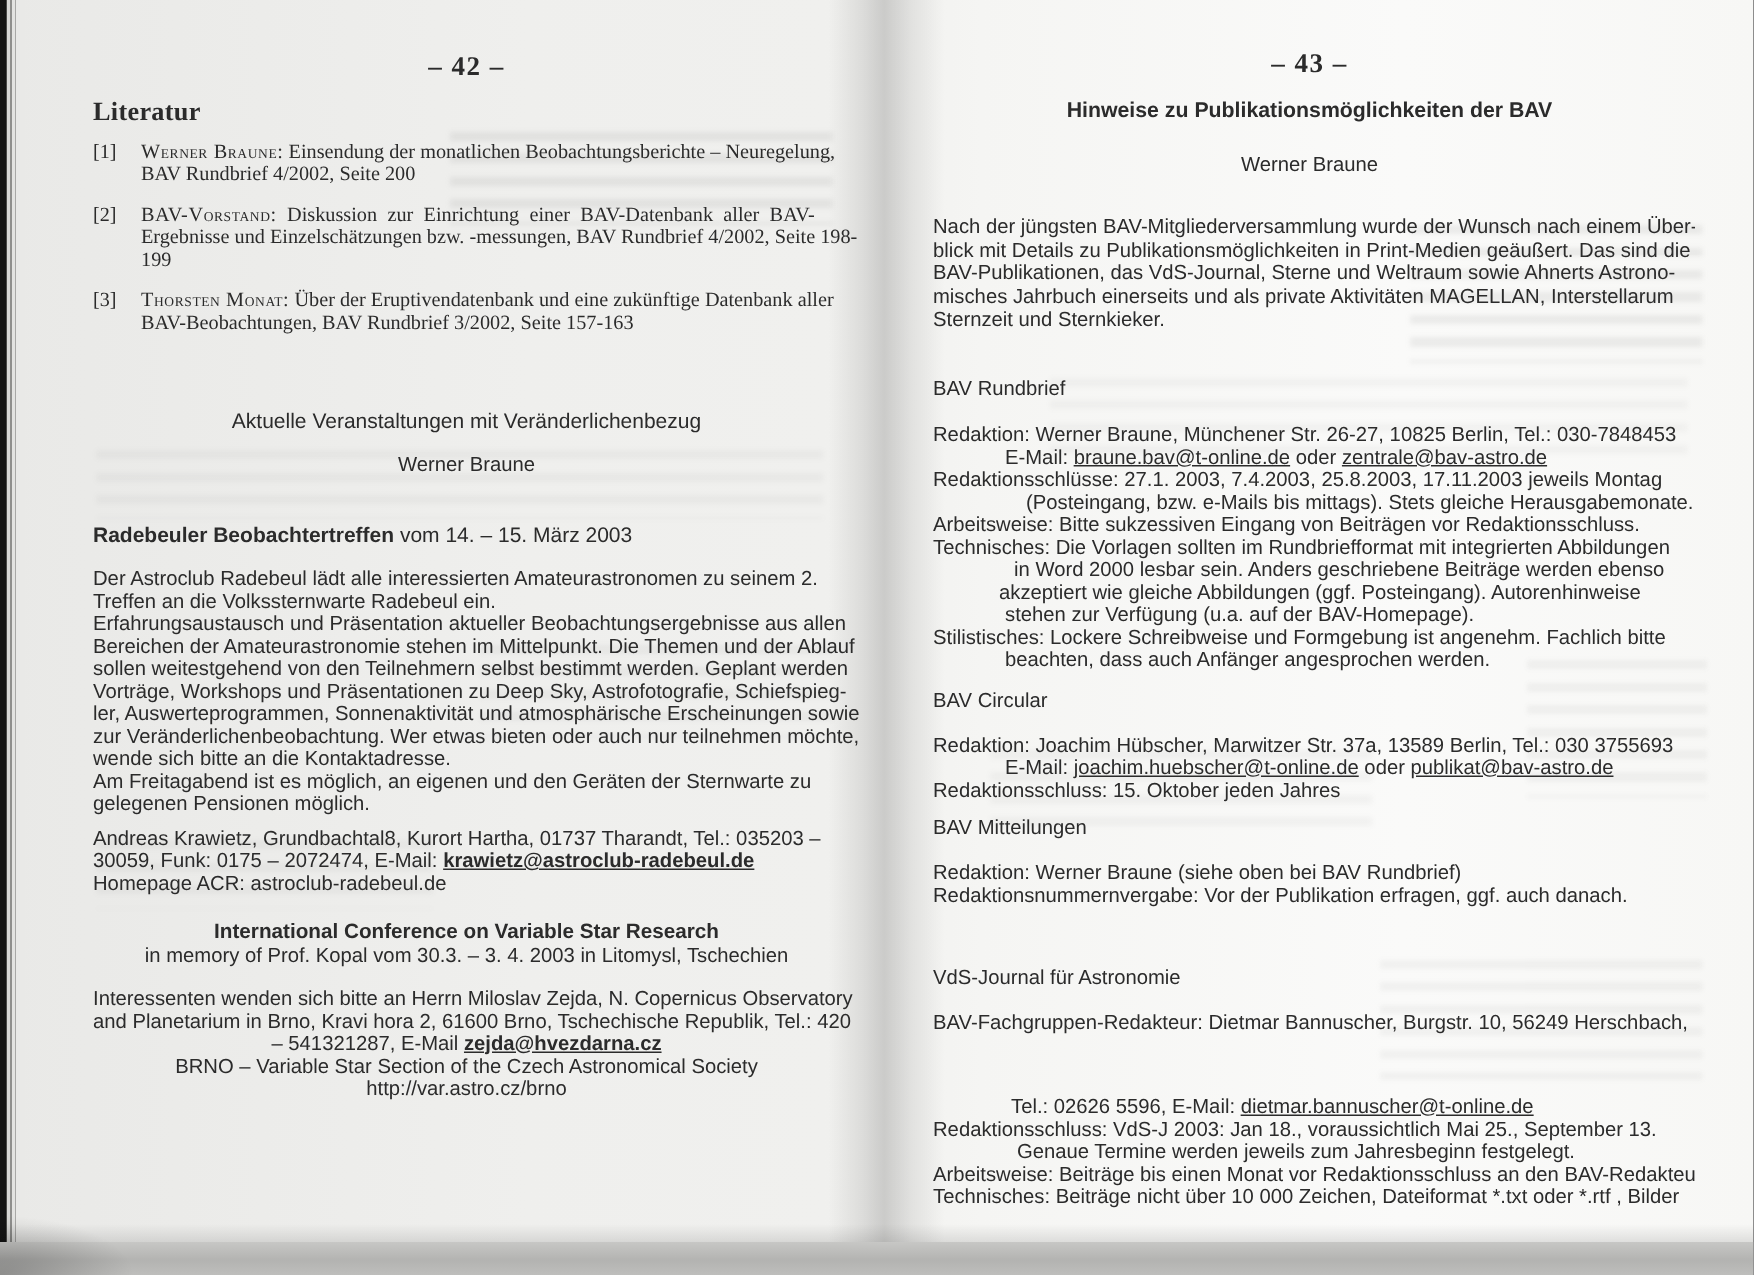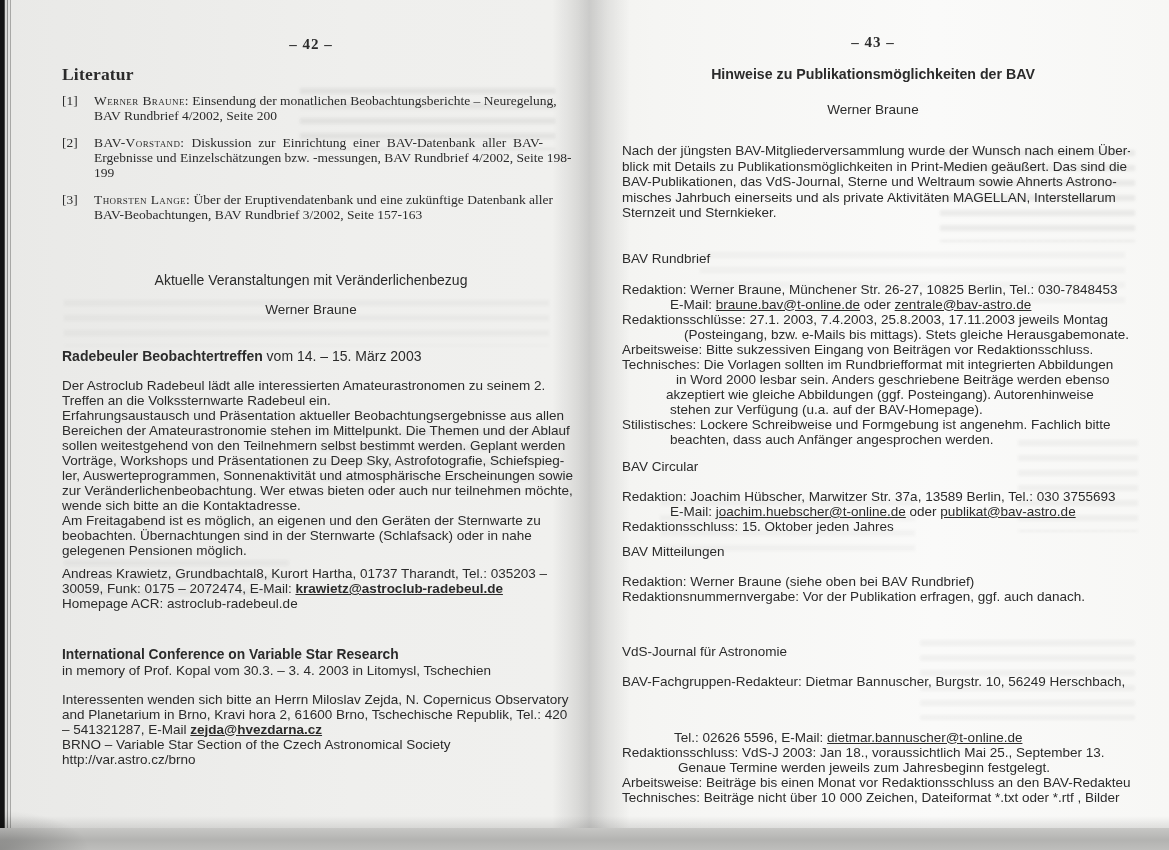--- a/index.html
+++ b/index.html
@@ -51,41 +51,41 @@
   .g7 { left:1018px;top:440px; width:120px; height:92px; opacity:.7; }
   .g8 { left:660px; top:500px; width:255px; height:60px; opacity:.55; }
   .g9 { left:920px; top:640px; width:215px; height:80px; opacity:.65; }
 
   .page { position:absolute; top:0; height:828px; box-sizing:border-box; overflow:hidden; z-index:2; }
   .page-left  { left:16px;  width:562px; padding:36px 18px 0 46px; }
   .page-right { left:610px; width:520px; padding:34px 6px 0 12px; }
 
   .pageno {
     text-align:center; font-family:"Liberation Serif", serif;
-    font-weight:bold; font-size:15px; line-height:16px; letter-spacing:1px;
+    font-weight:bold; font-size:18px; line-height:16px; letter-spacing:1px;
   }
   
   .lit-heading { font-family:"Liberation Serif", serif; font-weight:bold; font-size:17.5px; line-height:20px; margin-top:12px; letter-spacing:.2px; }
   .refs { font-family:"Liberation Serif", serif; font-size:13.4px; margin-top:9px; }
   .ref { display:flex; margin-bottom:12px; }
   .ref-num { width:32px; flex:none; }
   .ref .line { line-height:15px; white-space:nowrap; }
   .sc { font-variant: small-caps; letter-spacing:.4px; }
   .ws { word-spacing:3.5px; }
 
   .line { line-height:15px; white-space:nowrap; font-size:13.5px; }
   .line15 { line-height:15.5px; }
 
   .event-heading { text-align:center; font-weight:normal; font-size:14px; line-height:16px; margin-top:50px; }
   .event-author  { text-align:center; font-size:13.5px; line-height:15px; margin-top:14px; }
   .event-title   { margin-top:31px; font-size:14px; line-height:16px; white-space:nowrap; }
   .para    { margin-top:14px; }
   .contact { margin-top:8px; }
   .email-bold { font-weight:bold; text-decoration:underline; }
-  .conf    { margin-top:36px; }
+  .conf    { margin-top:17px;text-align:center; }
   .conf-title { font-weight:bold; font-size:13.8px; line-height:15.5px; white-space:nowrap; }
   .conf-body  { margin-top:14px; }
 
   
   .r-title  { text-align:center; font-weight:bold; font-size:14.2px; line-height:16px; margin-top:16px; }
   .r-author { text-align:center; font-size:13.5px; line-height:15px; margin-top:20px; }
   .r-intro  { margin-top:26px; }
   .sec-heading { font-size:13.5px; line-height:15px; margin-top:12px; white-space:nowrap; }
   .mt30 { margin-top:30px; } .mt12 { margin-top:12px; } .mt10 { margin-top:10px; } .mt40 { margin-top:40px; }
   .sec-block { margin-top:16px; }
@@ -128,21 +128,21 @@
         <span class="ref-num">[2]</span>
         <div>
           <div class="line ws"><span class="sc">BAV-Vorstand:</span><span> Diskussion zur Einrichtung einer BAV-Datenbank aller BAV-</span></div>
           <div class="line">Ergebnisse und Einzelschätzungen bzw. -messungen, BAV Rundbrief 4/2002, Seite 198-</div>
           <div class="line">199</div>
         </div>
       </div>
       <div class="ref">
         <span class="ref-num">[3]</span>
         <div>
-          <div class="line"><span class="sc">Thorsten Lange:</span><span> Über der Eruptivendatenbank und eine zukünftige Datenbank aller</span></div>
+          <div class="line"><span class="sc">Thorsten Monat:</span><span> Über der Eruptivendatenbank und eine zukünftige Datenbank aller</span></div>
           <div class="line">BAV-Beobachtungen, BAV Rundbrief 3/2002, Seite 157-163</div>
         </div>
       </div>
     </div>
 
     <div class="event-heading">Aktuelle Veranstaltungen mit Veränderlichenbezug</div>
     <div class="event-author">Werner Braune</div>
 
     <div class="event-title"><b>Radebeuler Beobachtertreffen</b><span> vom 14. – 15. März 2003</span></div>
 
@@ -150,21 +150,20 @@
       <div class="line">Der Astroclub Radebeul lädt alle interessierten Amateurastronomen zu seinem 2.</div>
       <div class="line">Treffen an die Volkssternwarte Radebeul ein.</div>
       <div class="line">Erfahrungsaustausch und Präsentation aktueller Beobachtungsergebnisse aus allen</div>
       <div class="line">Bereichen der Amateurastronomie stehen im Mittelpunkt. Die Themen und der Ablauf</div>
       <div class="line">sollen weitestgehend von den Teilnehmern selbst bestimmt werden. Geplant werden</div>
       <div class="line">Vorträge, Workshops und Präsentationen zu Deep Sky, Astrofotografie, Schiefspieg-</div>
       <div class="line">ler, Auswerteprogrammen, Sonnenaktivität und atmosphärische Erscheinungen sowie</div>
       <div class="line">zur Veränderlichenbeobachtung. Wer etwas bieten oder auch nur teilnehmen möchte,</div>
       <div class="line">wende sich bitte an die Kontaktadresse.</div>
       <div class="line">Am Freitagabend ist es möglich, an eigenen und den Geräten der Sternwarte zu</div>
-      <div class="line">beobachten. Übernachtungen sind in der Sternwarte (Schlafsack) oder in nahe</div>
       <div class="line">gelegenen Pensionen möglich.</div>
     </div>
 
     <div class="contact">
       <div class="line">Andreas Krawietz, Grundbachtal8, Kurort Hartha, 01737 Tharandt, Tel.: 035203 –</div>
       <div class="line"><span>30059, Funk: 0175 – 2072474, E-Mail: </span><span class="email-bold">krawietz@astroclub-radebeul.de</span></div>
       <div class="line">Homepage ACR: astroclub-radebeul.de</div>
     </div>
 
     <div class="conf">

